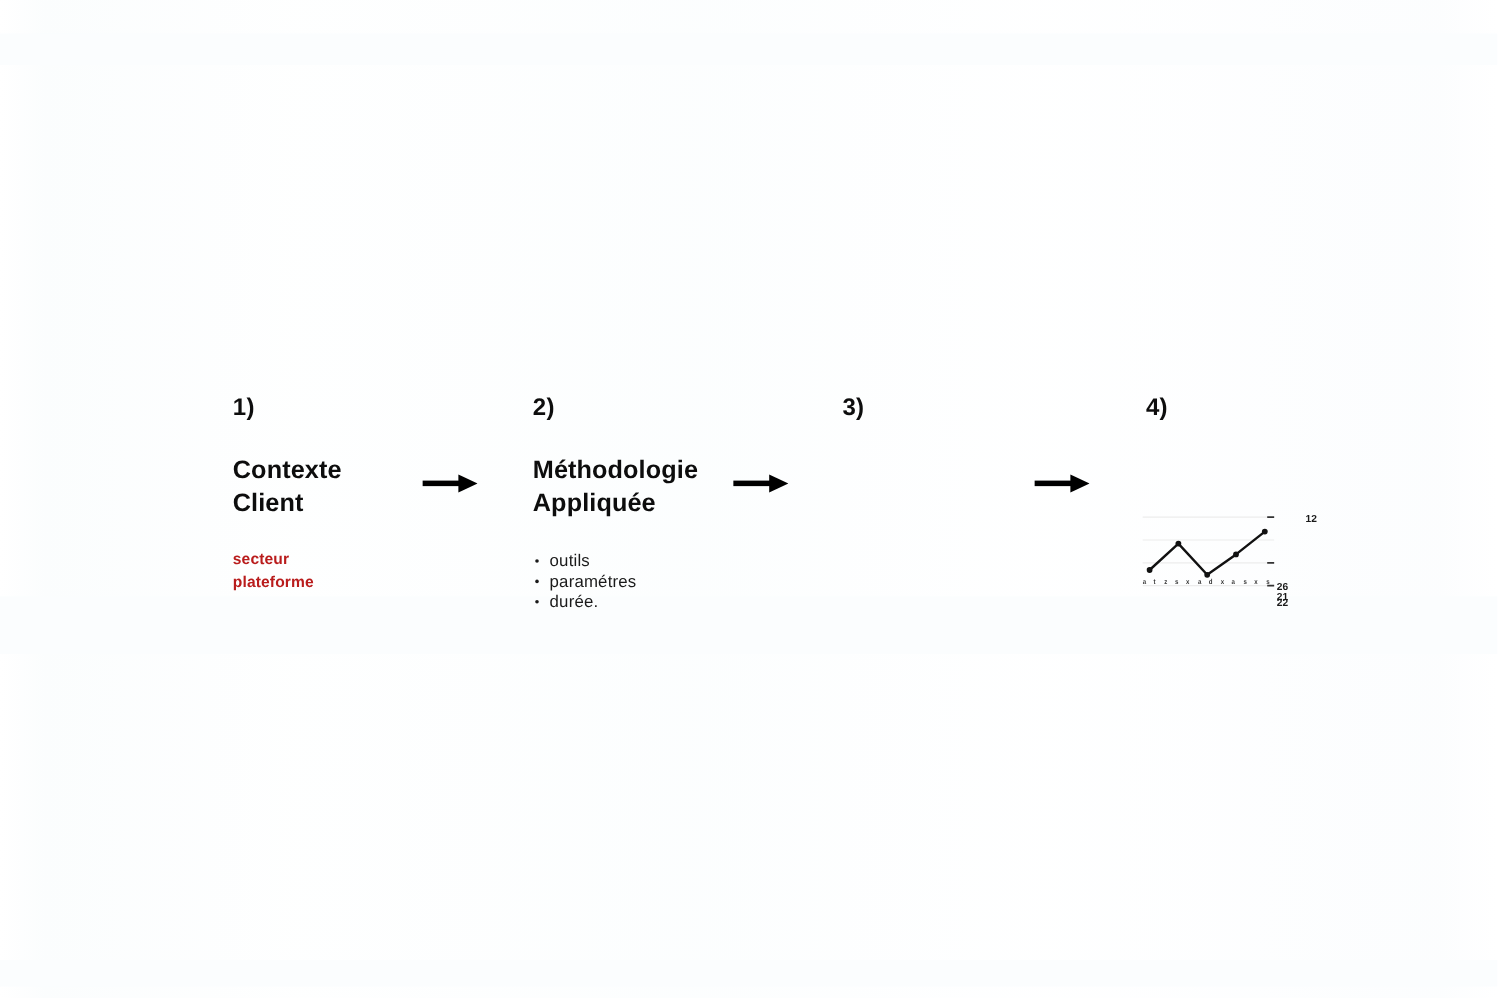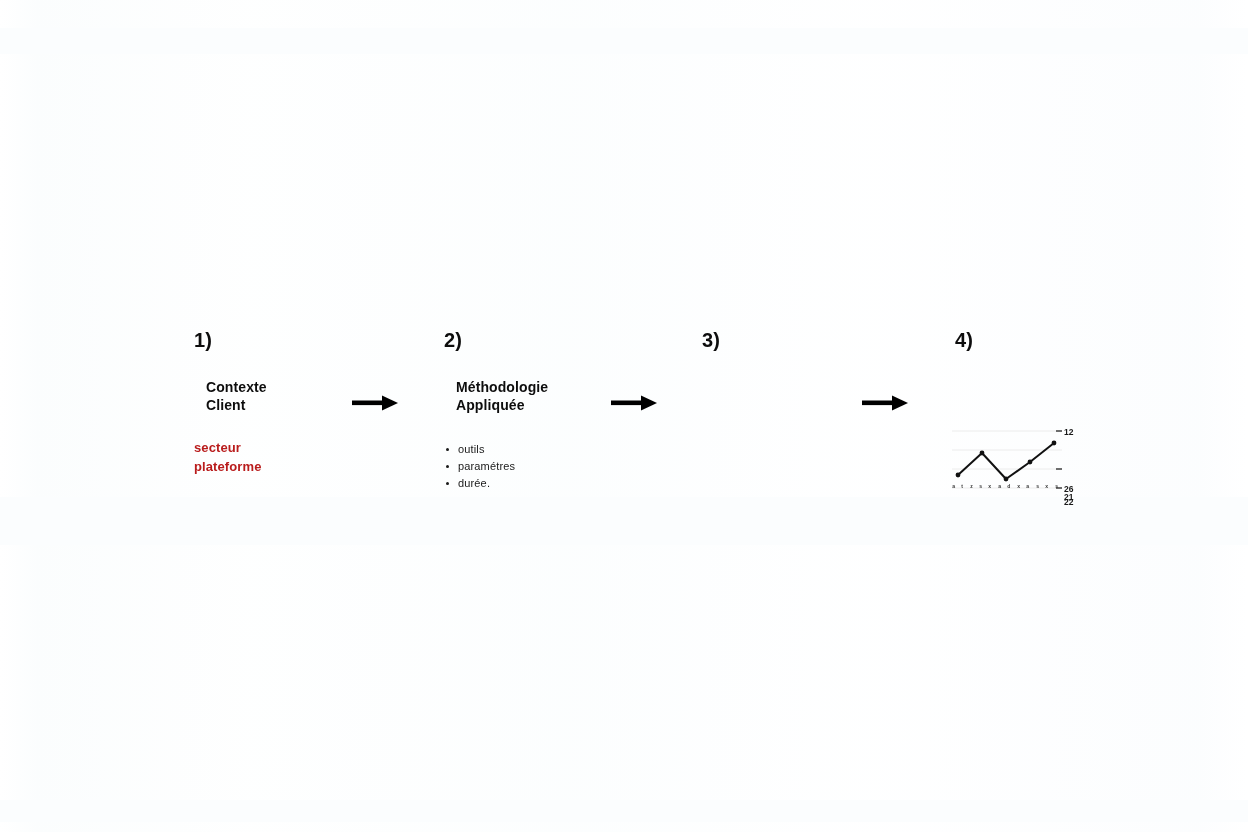--- a/index.html
+++ b/index.html
@@ -63,24 +63,24 @@
   .step-number {
     font-size: 20px;
     font-weight: 700;
     letter-spacing: 0.2px;
     line-height: 1;
     margin: 0 0 28px 0;
     color: #0d0d0d;
   }
 
   .step-title {
-    font-size: 14px;
+    font-size: 21px;
     font-weight: 700;
     line-height: 1.32;
-    margin: 12px;
+    margin: 0;
     color: #0d0d0d;
     white-space: pre-line;
     letter-spacing: 0.1px;
   }
 
   .sub-text {
     margin-top: 24px;
     font-size: 13px;
     font-weight: 700;
     line-height: 1.45;
@@ -90,21 +90,21 @@
   }
 
   .bullet-list {
     list-style: none;
     margin: 26px 0 0 0;
     padding: 0;
   }
   .bullet-list li {
     position: relative;
     padding-left: 14px;
-    font-size: 11px;
+    font-size: 14px;
     line-height: 17px;
     color: #1a1a1a;
     letter-spacing: 0.15px;
     white-space: nowrap;
   }
   .bullet-list li::before {
     content: "";
     position: absolute;
     left: 2px;
     top: 7px;
@@ -162,21 +162,21 @@
     top: 0;
     height: 66px;
   }
   .chart-ylabels span {
     position: absolute;
     font-size: 8.5px;
     font-weight: 700;
     color: #1a1a1a;
     left: 0;
   }
-  .yl-0 { top: 2px; }
+  .yl-0 { top: 2px; margin-left: 24px; }
   .yl-1 { top: 21px; margin-top: 46px; }
   .yl-2 { top: 40px; margin-top: 32px; }
   .yl-3 { top: 59px; }
 </style>
 </head>
 <body>
 
 <div class="bg-artifacts"></div>
 <div class="bg-band top"></div>
 <div class="bg-band mid"></div>

